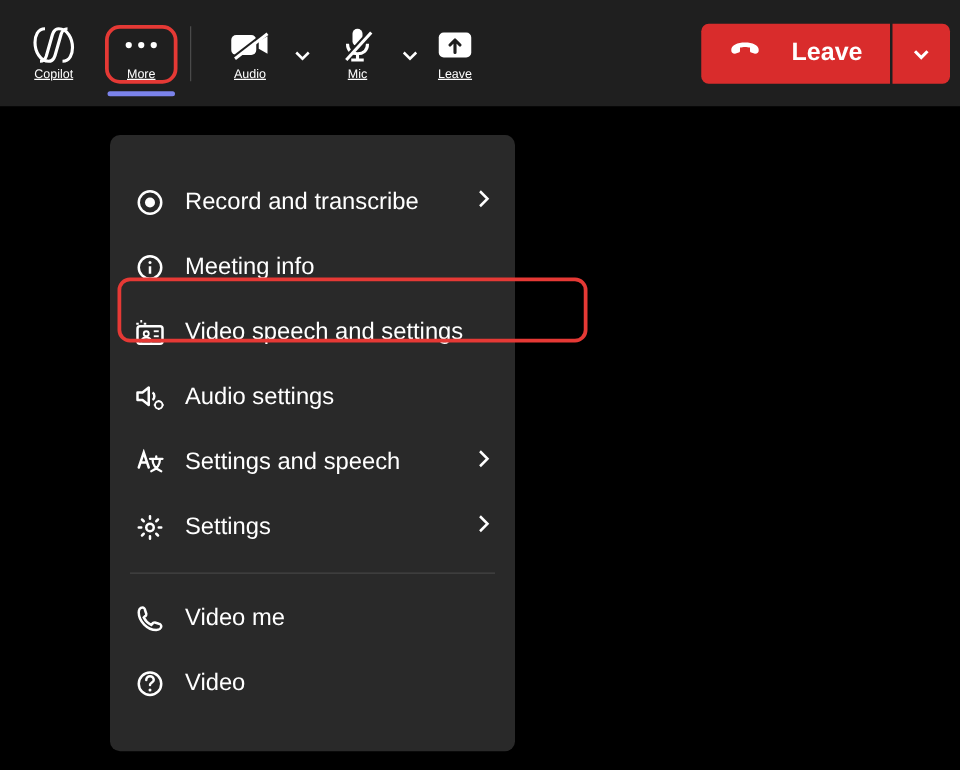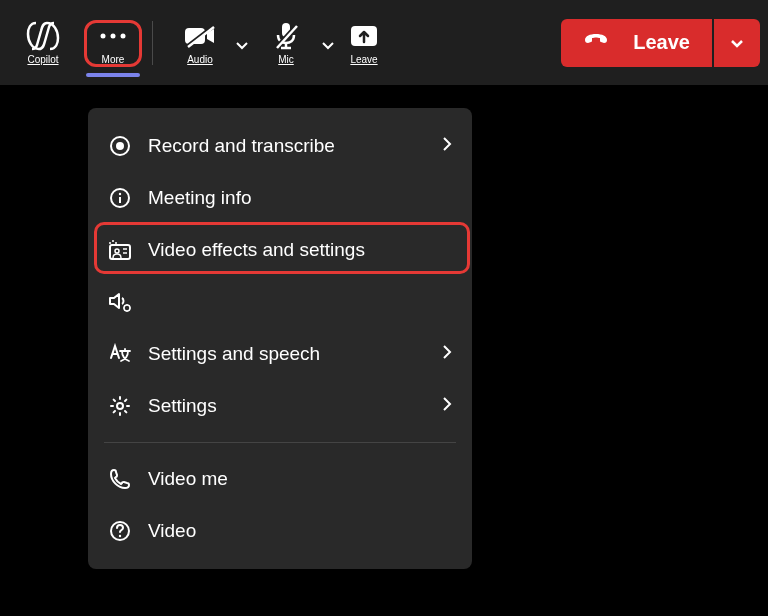--- a/index.html
+++ b/index.html
@@ -105,25 +105,25 @@
       justify-content: center;
       width: 46px;
       cursor: pointer;
       border-radius: 0 6px 6px 0;
       margin-left: 2px;
     }
     .dropdown-menu {
       position: absolute;
       top: 108px;
       left: 88px;
-      width: 384px;
+      width: 324px;
       background: #292929;
       border-radius: 8px;
       box-shadow: 0 8px 24px rgba(0,0,0,0.6);
-      padding: 12px 0;
+      padding: 28px 0;
     }
     .menu-item {
       display: flex;
       align-items: center;
       padding: 14px 20px;
       cursor: pointer;
       color: #fff;
       font-size: 19px;
       gap: 16px;
       position: relative;
@@ -282,32 +282,33 @@
     <span class="menu-icon">
       <svg width="24" height="20" viewBox="0 0 24 20">
         <path d="M5 2 L5 0 M3 3 L1 3 M7 3 L9 3" stroke="#fff" stroke-width="1.5"></path>
         <rect x="2" y="5" width="20" height="14" rx="2" stroke="#fff" stroke-width="2" fill="none"></rect>
         <circle cx="9" cy="11" r="2" stroke="#fff" stroke-width="1.5" fill="none"></circle>
         <path d="M5 18 C5 15 7 14 9 14 C11 14 13 15 13 18" stroke="#fff" stroke-width="1.5" fill="none"></path>
         <line x1="15" y1="9" x2="19" y2="9" stroke="#fff" stroke-width="1.5"></line>
         <line x1="15" y1="13" x2="19" y2="13" stroke="#fff" stroke-width="1.5"></line>
       </svg>
     </span>
-    <span class="menu-label">Video effects and settings</span>
+    <span class="menu-label">Video speech and settings</span>
   </div>
 
   <div class="menu-item">
     <span class="menu-icon">
       <svg width="24" height="22" viewBox="0 0 24 22">
         <path d="M2 7 L6 7 L11 3 L11 17 L6 13 L2 13 Z" stroke="#fff" stroke-width="2" fill="none" stroke-linejoin="round"></path>
         <path d="M14 7 C16 8 16 12 14 13" stroke="#fff" stroke-width="2" fill="none"></path>
         <circle cx="19" cy="17" r="3" stroke="#fff" stroke-width="1.5" fill="none"></circle>
         <path d="M19 13 L19 14 M19 20 L19 21 M15 17 L16 17 M22 17 L23 17 M16.5 14.5 L17 15 M21 19 L21.5 19.5 M16.5 19.5 L17 19 M21 15 L21.5 14.5" stroke="#fff" stroke-width="1.2"></path>
       </svg>
     </span>
+    <span class="menu-label">Audio settings</span>
   </div>
 
   <div class="menu-item">
     <span class="menu-icon">
       <svg width="24" height="22" viewBox="0 0 24 22">
         <path d="M3 15 L7 3 L11 15 M4.5 11 L9.5 11" stroke="#fff" stroke-width="2" fill="none" stroke-linecap="round"></path>
         <path d="M12 8 L22 8 M17 6 L17 8 M14 8 C14 12 16 16 21 18 M20 8 C20 12 18 16 13 18" stroke="#fff" stroke-width="1.8" fill="none" stroke-linecap="round"></path>
       </svg>
     </span>
     <span class="menu-label">Settings and speech</span>

